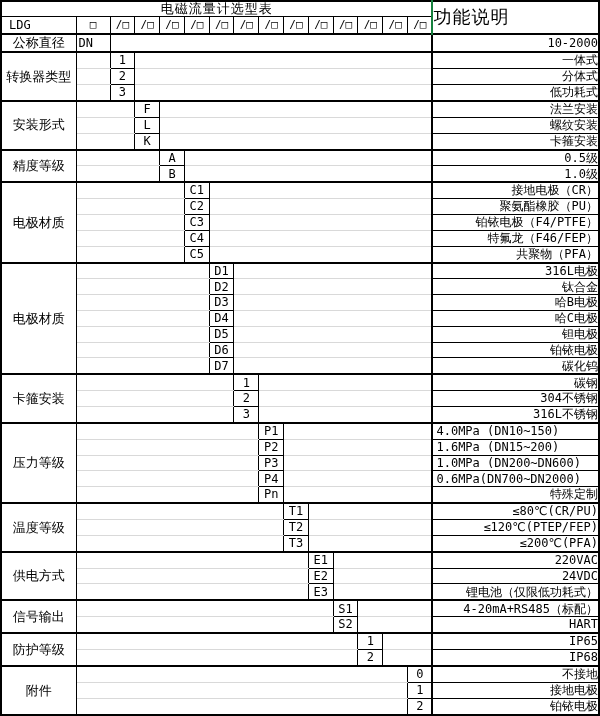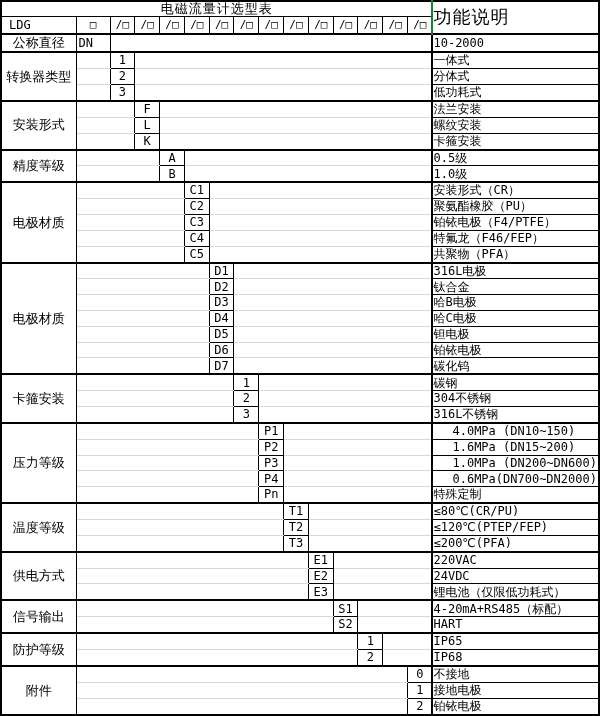--- a/index.html
+++ b/index.html
@@ -60,25 +60,25 @@
     text-align:left;
     padding-left:2px;
   }
   td.fill{
     border-top:1px solid #d9d9d9;
     border-bottom:1px solid #d9d9d9;
   }
   td.desc{
     border-left:2px solid #000;
     border-top:1px solid #000;
-    text-align:left;
+    text-align:right;
   }
   td.desc.left{
     text-align:left;
-    padding-left:19px;
+    padding-left:3px;
   }
   tr.gs > td{
     border-top:2px solid #000;
   }
 </style>
 </head>
 <body>
 
 <div id="stage">
   <table>
@@ -177,21 +177,21 @@
           <td class="fill" colspan="3"></td>
           <td class="code">B</td>
           <td class="fill" colspan="10"></td>
           <td class="desc">1.0级</td>
         </tr>
         <tr class="gs">
           <td class="lab" rowspan="5">电极材质</td>
           <td class="fill" colspan="4"></td>
           <td class="code">C1</td>
           <td class="fill" colspan="9"></td>
-          <td class="desc">安装形式（CR）</td>
+          <td class="desc">接地电极（CR）</td>
         </tr>
         <tr>
           <td class="fill" colspan="4"></td>
           <td class="code">C2</td>
           <td class="fill" colspan="9"></td>
           <td class="desc">聚氨酯橡胶（PU）</td>
         </tr>
         <tr>
           <td class="fill" colspan="4"></td>
           <td class="code">C3</td>

